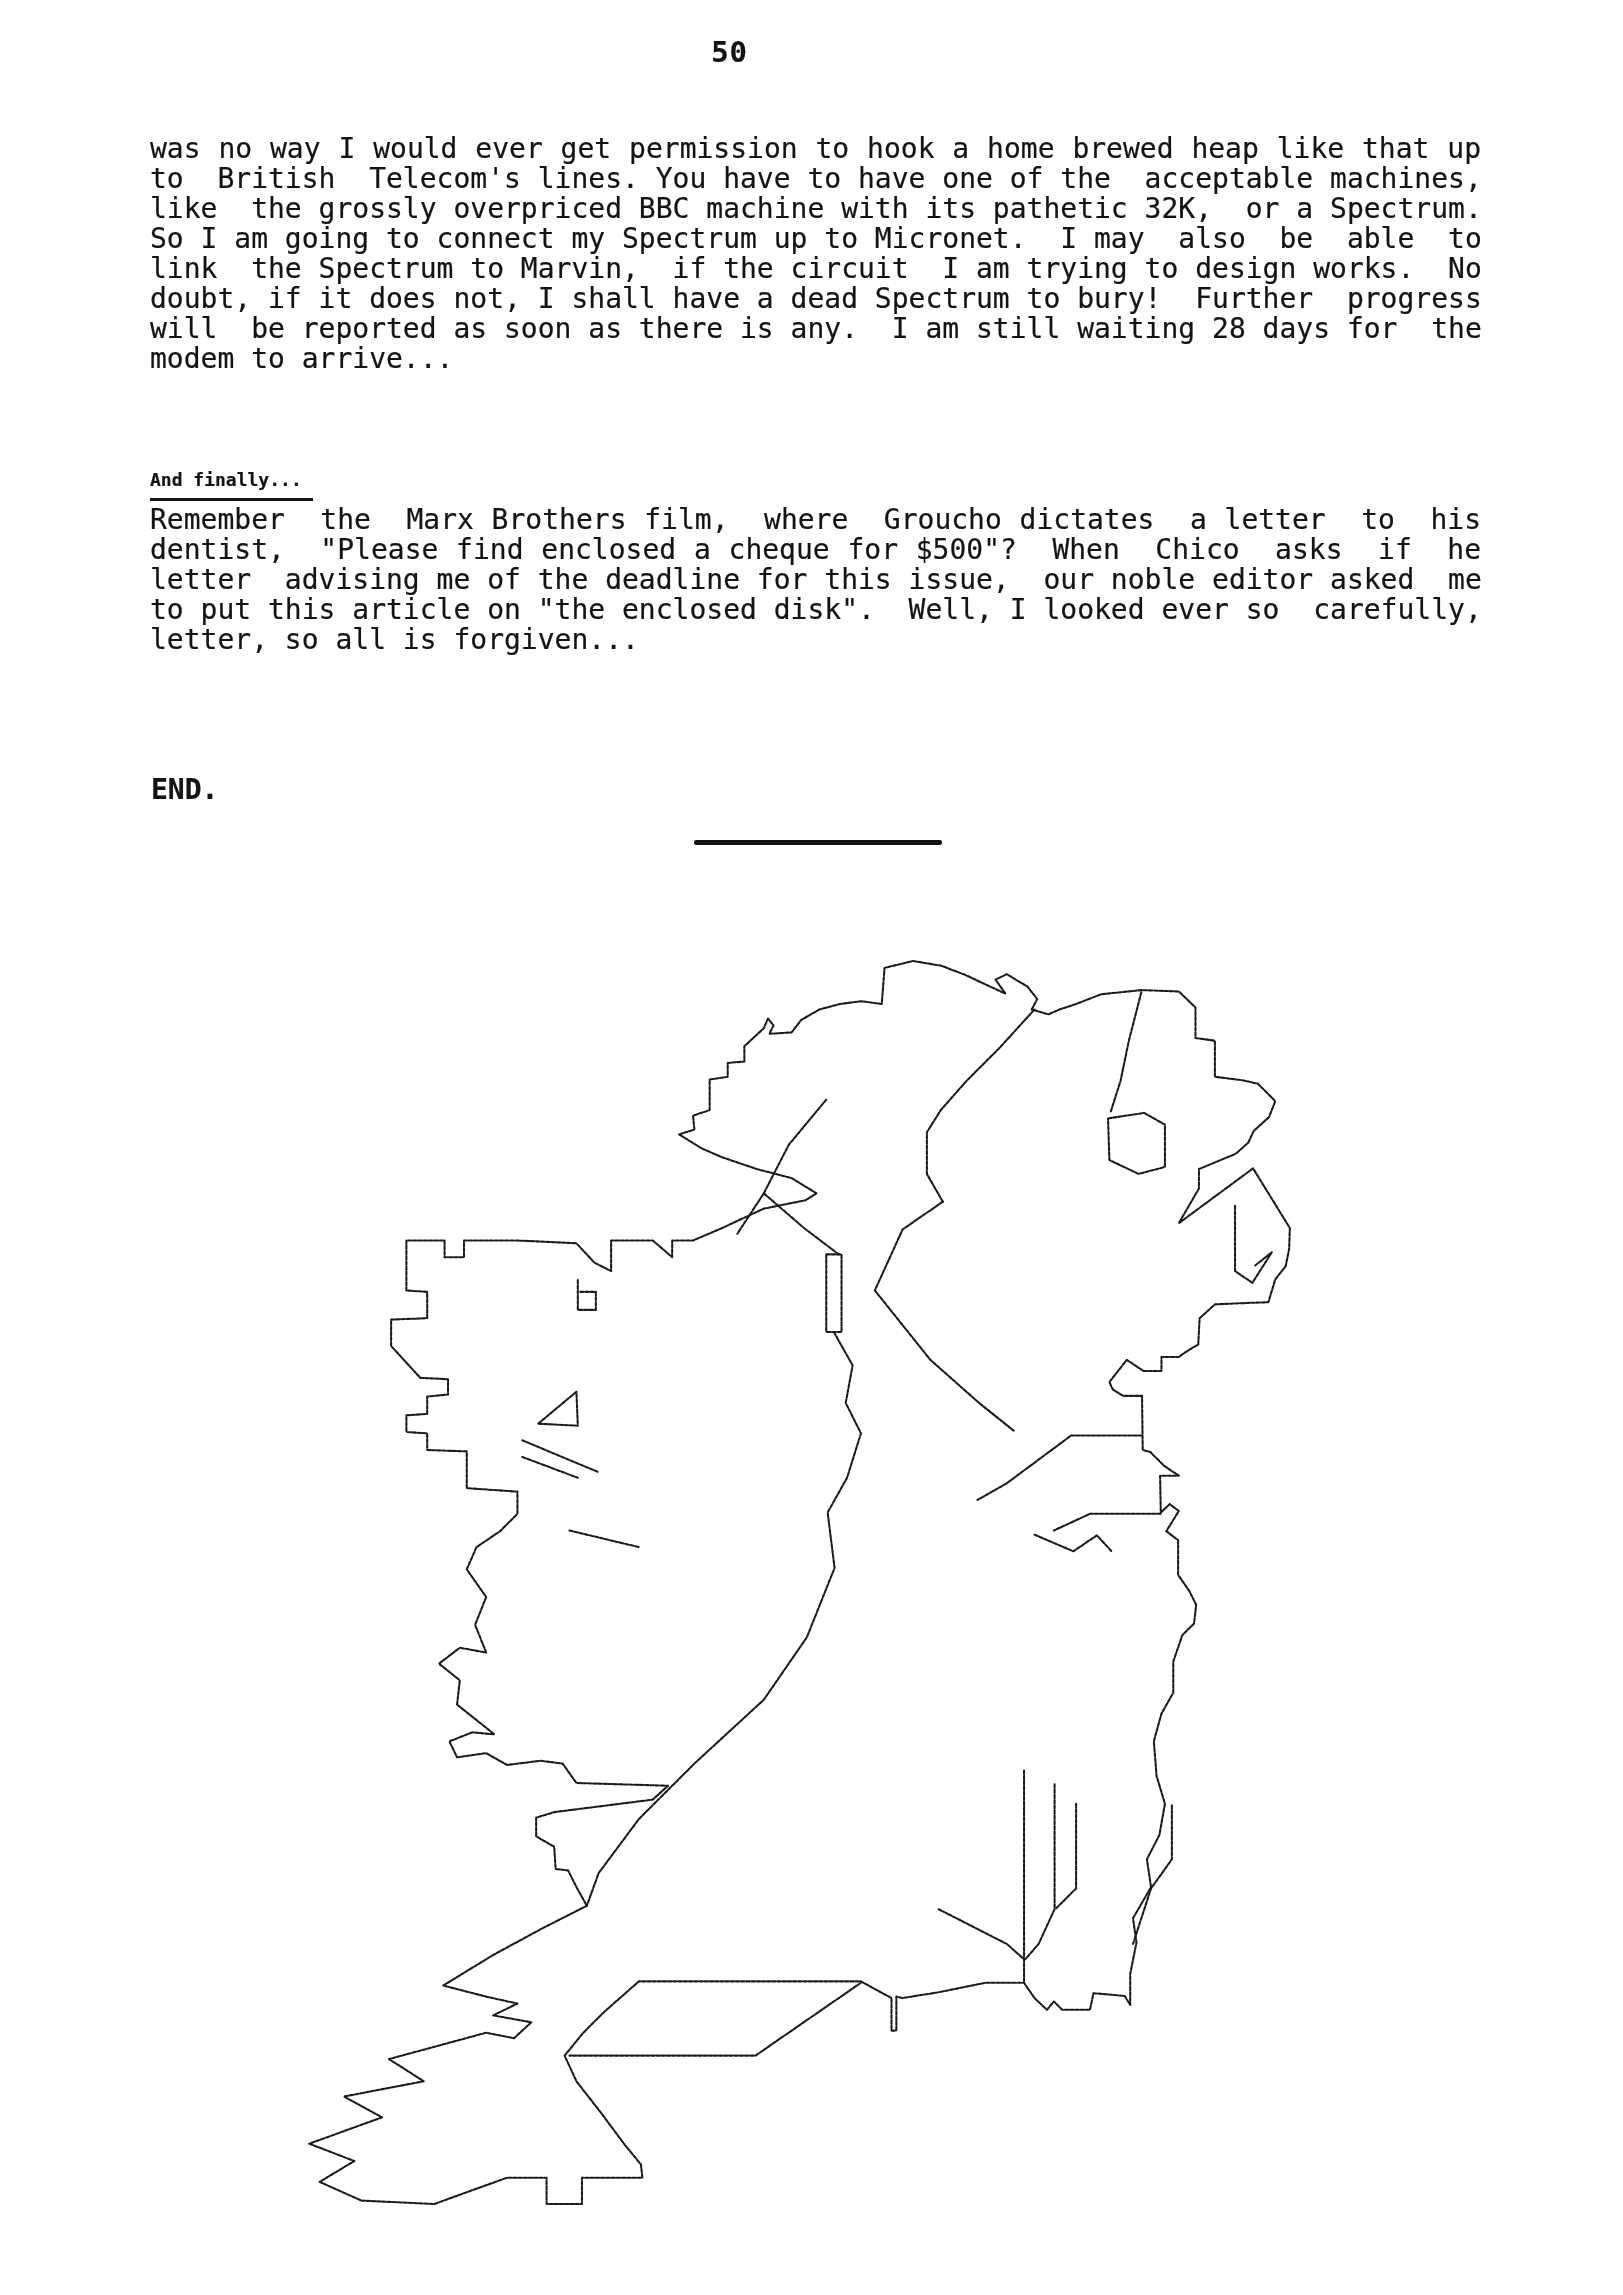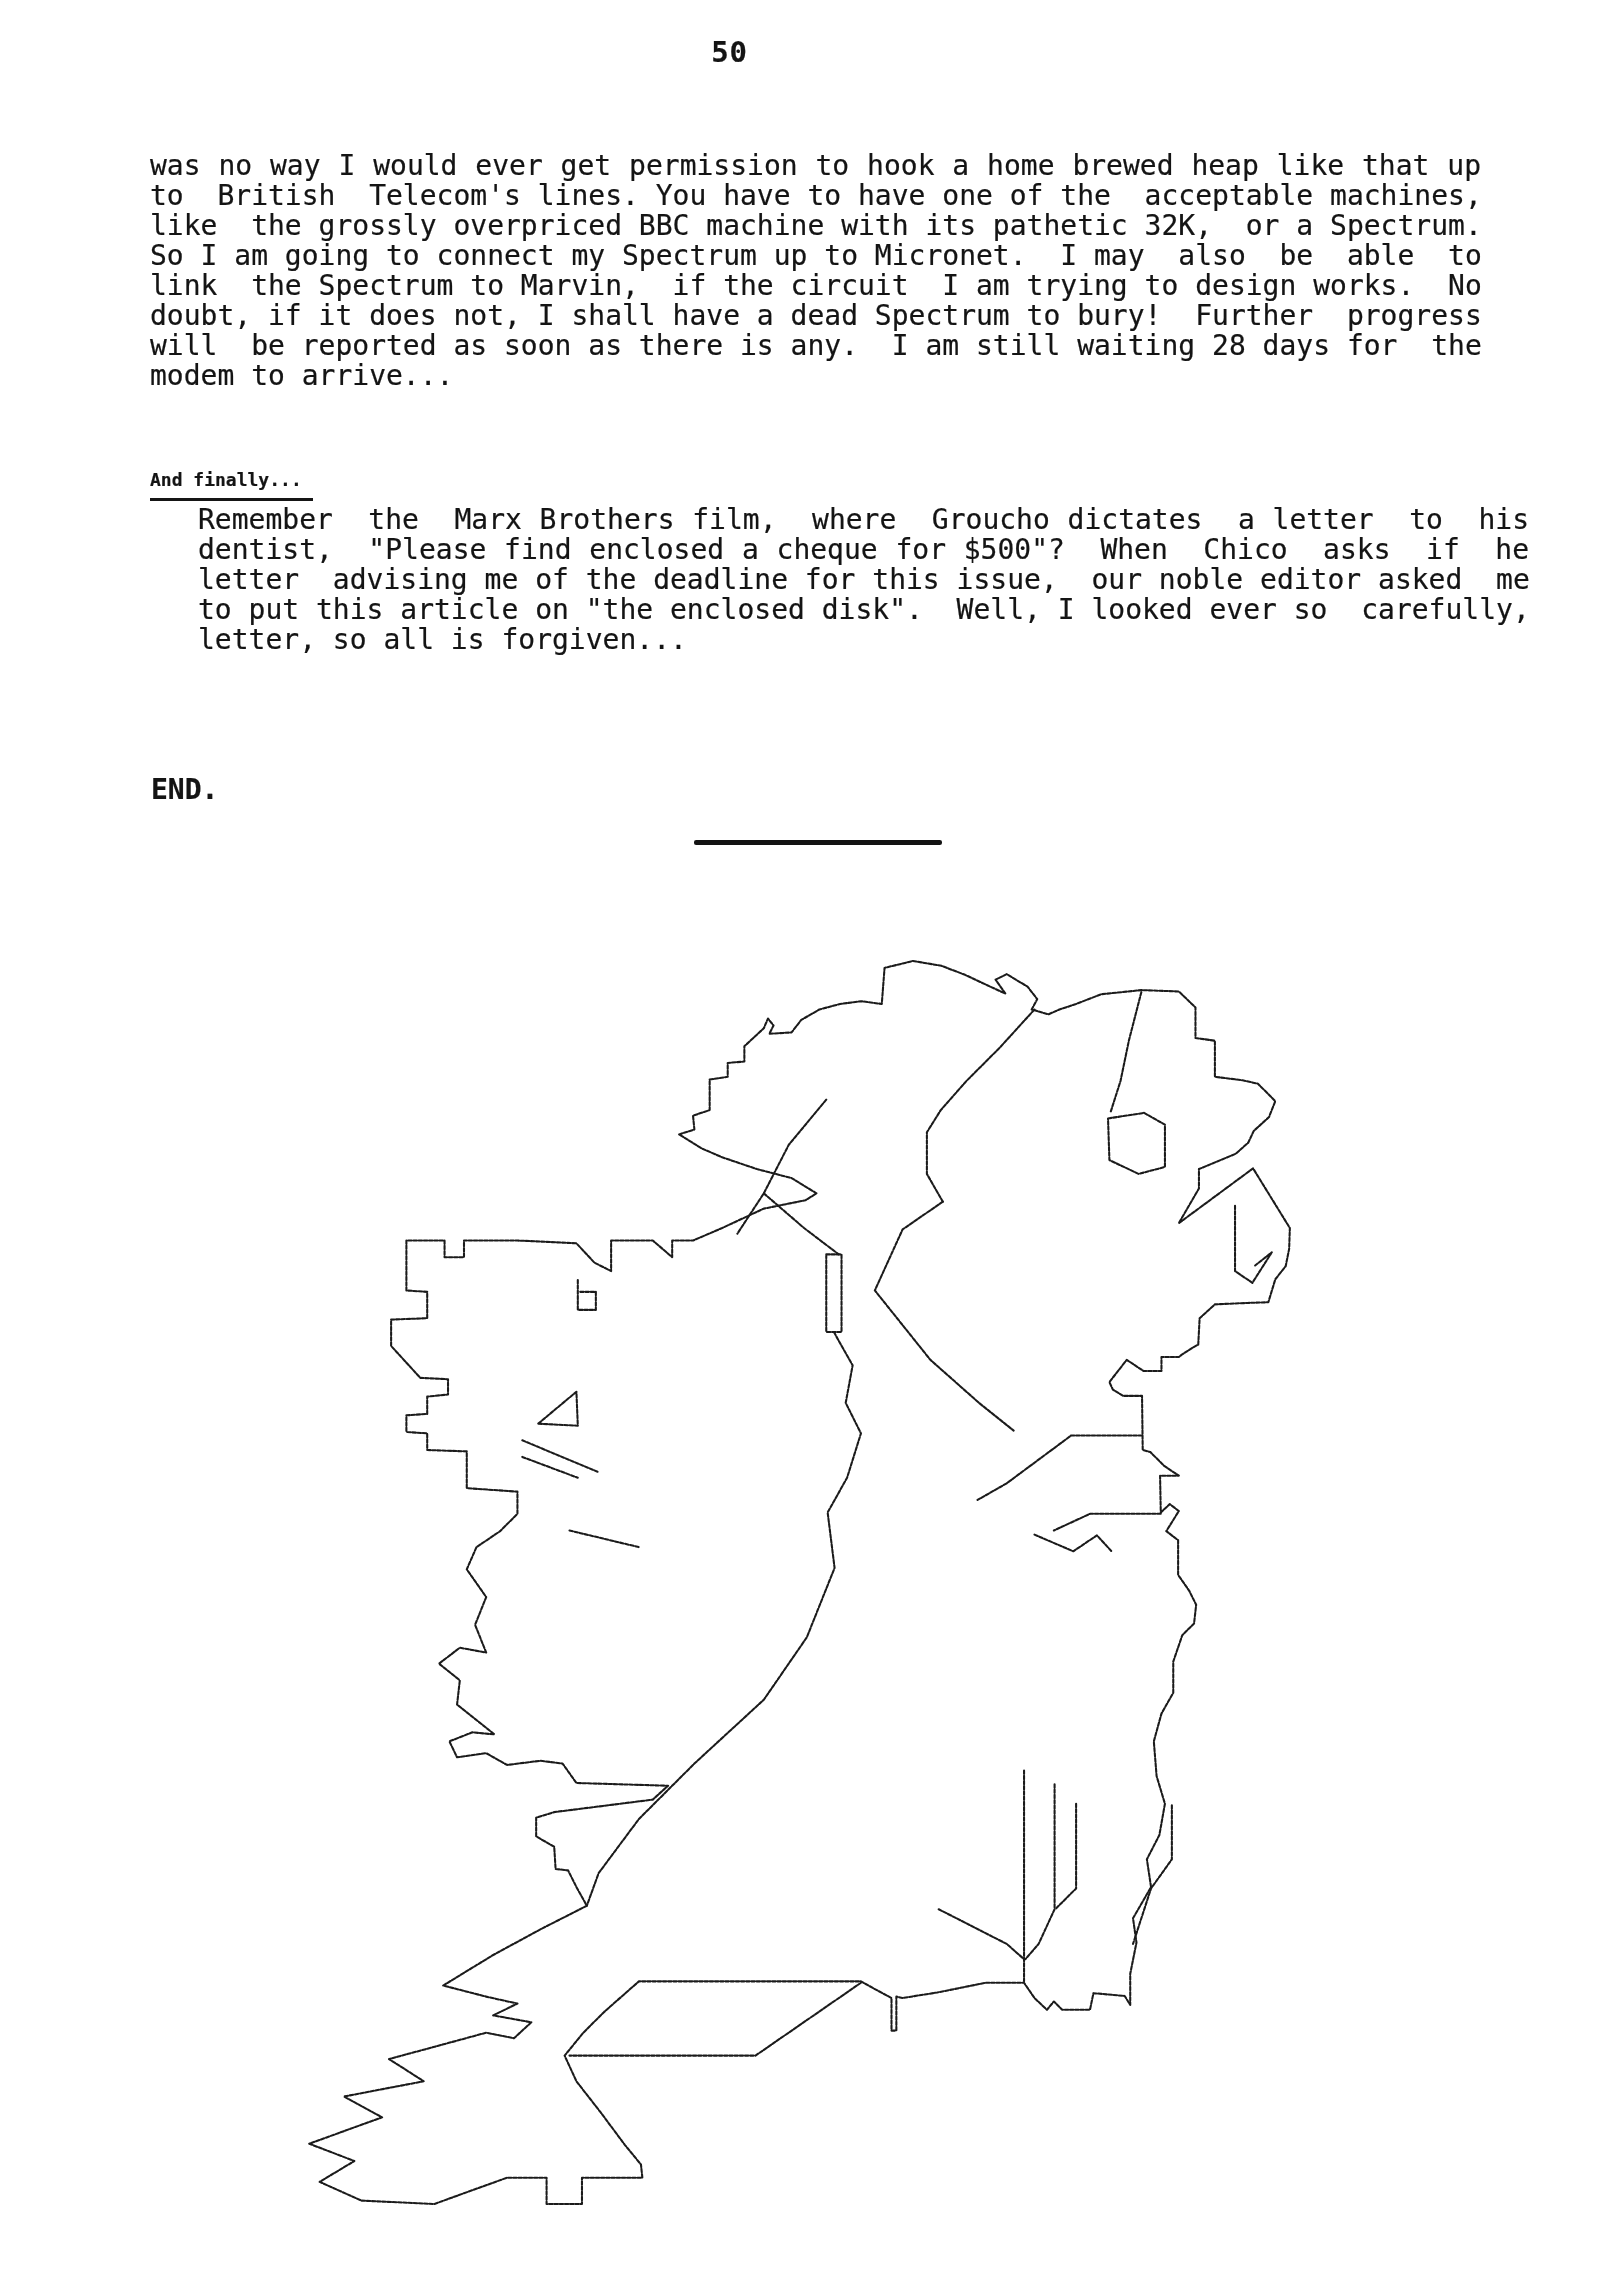--- a/index.html
+++ b/index.html
@@ -13,22 +13,22 @@
   .pageno{
     position:absolute;top:35px;left:0;width:1459px;
     text-align:center;font-size:29px;font-weight:700;letter-spacing:0.7px;
   }
   .textcol{position:absolute;left:150px;width:1331px;}
   .tline{
     white-space:pre;font-size:28px;line-height:30px;
     text-align:justify;text-align-last:justify;
   }
   .tline.last{text-align-last:left;}
-  #para1{top:151px;}
-  #para2{top:505px;margin-left:48px;}
+  #para1{top:134px;}
+  #para2{top:505px;}
   .heading-wrap{position:absolute;top:469px;left:150px;}
   .heading{
     display:inline-block;font-size:18px;font-weight:700;white-space:pre;
     border-bottom:3.5px solid #151515;padding-bottom:8px;padding-right:11px;
   }
   .endmark{position:absolute;top:773px;left:151px;font-size:28px;font-weight:700;white-space:pre;text-align:center;}
   .hrule{
     position:absolute;top:840px;left:694px;width:248px;height:4.9px;
     background:#131313;border-radius:2.1px;
   }

